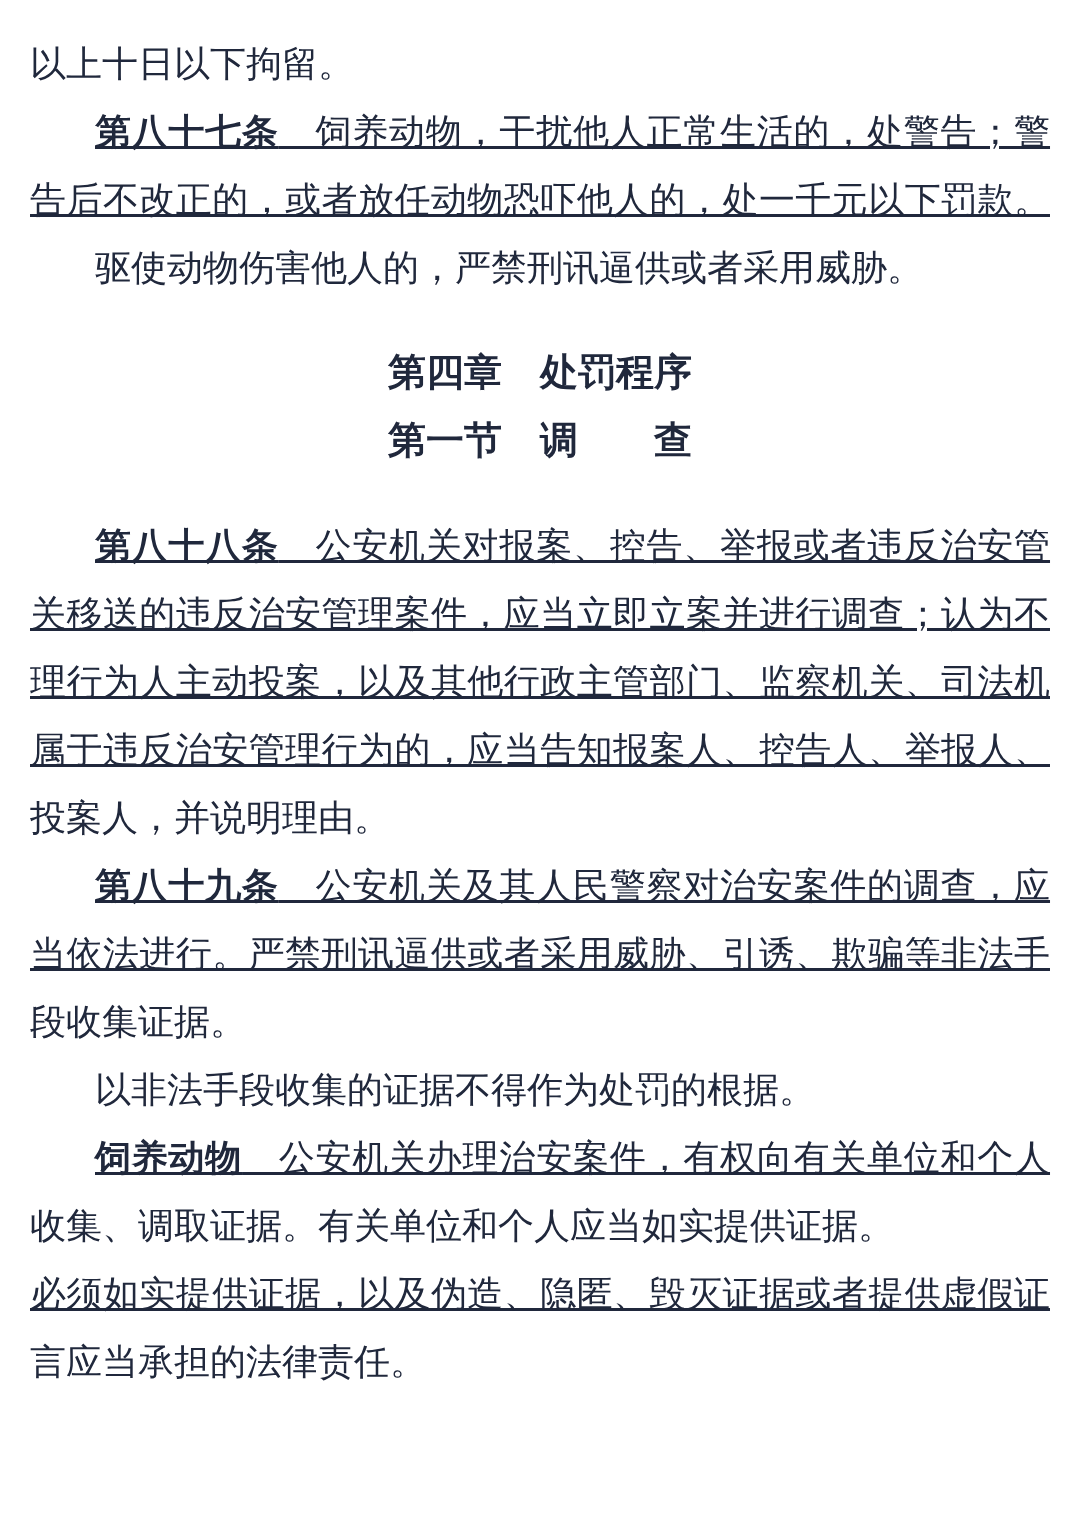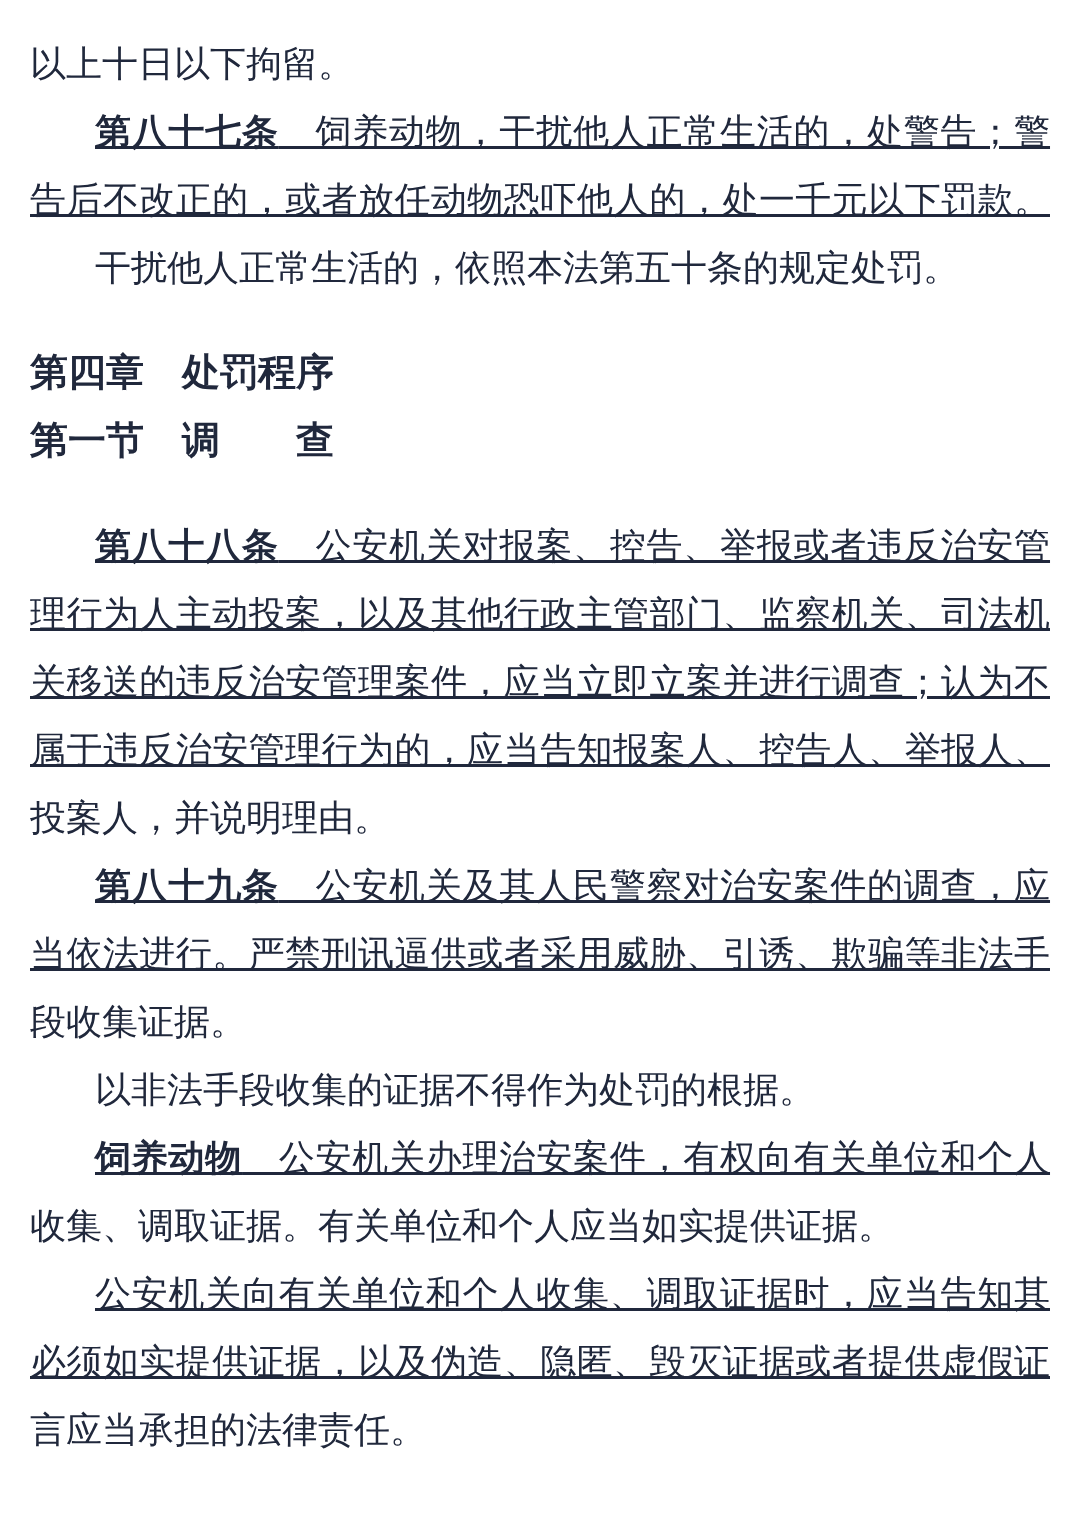--- a/index.html
+++ b/index.html
@@ -27,44 +27,44 @@
     text-align: justify;
     text-align-last: justify;
     text-decoration: underline;
   }
   .seg-bold { font-weight: 700; }
   .chapter-heading, .section-heading {
     font-size: 38px;
     font-weight: 700;
     line-height: 68px;
     height: 68px;
+    text-align: center;
     white-space: nowrap;
   }
   .chapter-heading { margin-top: 36px; }
   .section-heading { margin-bottom: 38px; }
 </style>
 </head>
 <body>
 
 <main class="page" style="--text-color: #20283c; --bg-color: #ffffff;">
   <div id="doc">
       <div class="line"><span class="seg-plain">以上十日以下拘留。</span></div>
       <div class="line indent fill"><span class="seg-bold">第八十七条</span><span class="seg-plain">　饲养动物，干扰他人正常生活的，处警告；警</span></div>
       <div class="line fill"><span class="seg-plain">告后不改正的，或者放任动物恐吓他人的，处一千元以下罚款。</span></div>
-      <div class="line indent"><span class="seg-plain">干扰他人正常生活的，依照本法第五十条的规定处罚。</span></div>
+      <div class="line indent"><span class="seg-plain">驱使动物伤害他人的，严禁刑讯逼供或者采用威胁。</span></div>
       <div class="chapter-heading">第四章　处罚程序</div>
       <div class="section-heading">第一节　调　　查</div>
       <div class="line indent fill"><span class="seg-bold">第八十八条</span><span class="seg-plain">　公安机关对报案、控告、举报或者违反治安管</span></div>
+      <div class="line fill"><span class="seg-plain">关移送的违反治安管理案件，应当立即立案并进行调查；认为不</span></div>
       <div class="line fill"><span class="seg-plain">理行为人主动投案，以及其他行政主管部门、监察机关、司法机</span></div>
-      <div class="line fill"><span class="seg-plain">关移送的违反治安管理案件，应当立即立案并进行调查；认为不</span></div>
       <div class="line fill"><span class="seg-plain">属于违反治安管理行为的，应当告知报案人、控告人、举报人、</span></div>
       <div class="line"><span class="seg-plain">投案人，并说明理由。</span></div>
       <div class="line indent fill"><span class="seg-bold">第八十九条</span><span class="seg-plain">　公安机关及其人民警察对治安案件的调查，应</span></div>
       <div class="line fill"><span class="seg-plain">当依法进行。严禁刑讯逼供或者采用威胁、引诱、欺骗等非法手</span></div>
       <div class="line"><span class="seg-plain">段收集证据。</span></div>
       <div class="line indent"><span class="seg-plain">以非法手段收集的证据不得作为处罚的根据。</span></div>
       <div class="line indent fill"><span class="seg-bold">饲养动物</span><span class="seg-plain">　公安机关办理治安案件，有权向有关单位和个人</span></div>
       <div class="line"><span class="seg-plain">收集、调取证据。有关单位和个人应当如实提供证据。</span></div>
-      <div class="line indent fill"><span class="seg-plain">公安机关向有关单位和个人收集、调取证据时，应当告知其</span></div>
       <div class="line fill"><span class="seg-plain">必须如实提供证据，以及伪造、隐匿、毁灭证据或者提供虚假证</span></div>
       <div class="line"><span class="seg-plain">言应当承担的法律责任。</span></div>
     </div>
 </main>
 
 </body></html>

